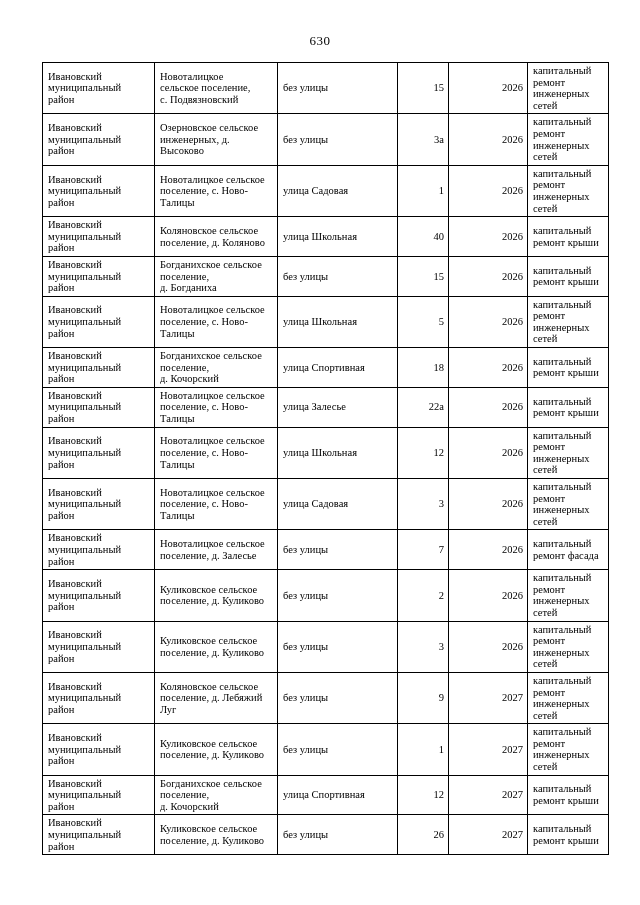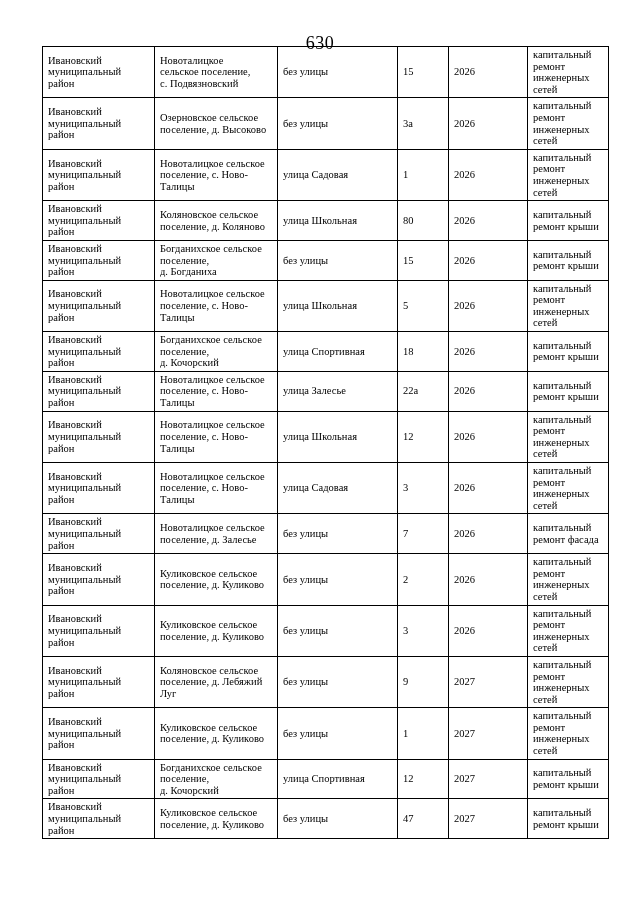--- a/index.html
+++ b/index.html
@@ -15,42 +15,42 @@
     color: #000000;
     font-family: "Liberation Serif", serif;
     overflow: hidden;
   }
   .page-number {
     position: absolute;
     top: 33px;
     left: 0;
     right: 0;
     text-align: center;
-    font-size: 18px;
+    font-size: 13px;
     letter-spacing: 0.5px;
   }
   table.repair-table {
     position: absolute;
     left: 42px;
-    top: 46px;
+    top: 62px;
     width: 566px;
     border-collapse: collapse;
     table-layout: fixed;
   }
   table.repair-table td {
     border: 1px solid #000000;
     padding: 2px 4px 2px 5px;
     font-size: 10.5px;
     line-height: 11.6px;
     vertical-align: middle;
     white-space: pre-line;
     overflow: hidden;
   }
   td.center {
-    text-align: left;
+    text-align: right;
     padding-left: 2px;
     padding-right: 2px;
   }
   col.w1 { width: 112px; }
   col.w2 { width: 123px; }
   col.w3 { width: 120px; }
   col.w4 { width: 51px; }
   col.w5 { width: 79px; }
   col.w6 { width: 81px; }
 </style>
@@ -84,21 +84,21 @@
 ремонт
 инженерных
 сетей</td>
   </tr>
 
   <tr>
     <td>Ивановский
 муниципальный
 район</td>
     <td>Озерновское сельское
-поселение, д. Высоково</td>
+инженерных, д. Высоково</td>
     <td>без улицы</td>
     <td class="center">3а</td>
     <td class="center">2026</td>
     <td>капитальный
 ремонт
 инженерных
 сетей</td>
   </tr>
 
   <tr>
@@ -117,21 +117,21 @@
 сетей</td>
   </tr>
 
   <tr>
     <td>Ивановский
 муниципальный
 район</td>
     <td>Коляновское сельское
 поселение, д. Коляново</td>
     <td>улица Школьная</td>
-    <td class="center">80</td>
+    <td class="center">40</td>
     <td class="center">2026</td>
     <td>капитальный
 ремонт крыши</td>
   </tr>
 
   <tr>
     <td>Ивановский
 муниципальный
 район</td>
     <td>Богданихское сельское
@@ -308,20 +308,20 @@
 ремонт крыши</td>
   </tr>
 
   <tr>
     <td>Ивановский
 муниципальный
 район</td>
     <td>Куликовское сельское
 поселение, д. Куликово</td>
     <td>без улицы</td>
-    <td class="center">47</td>
+    <td class="center">26</td>
     <td class="center">2027</td>
     <td>капитальный
 ремонт крыши</td>
   </tr>
 </tbody>
   </table>
 </div>
 
 </body></html>

